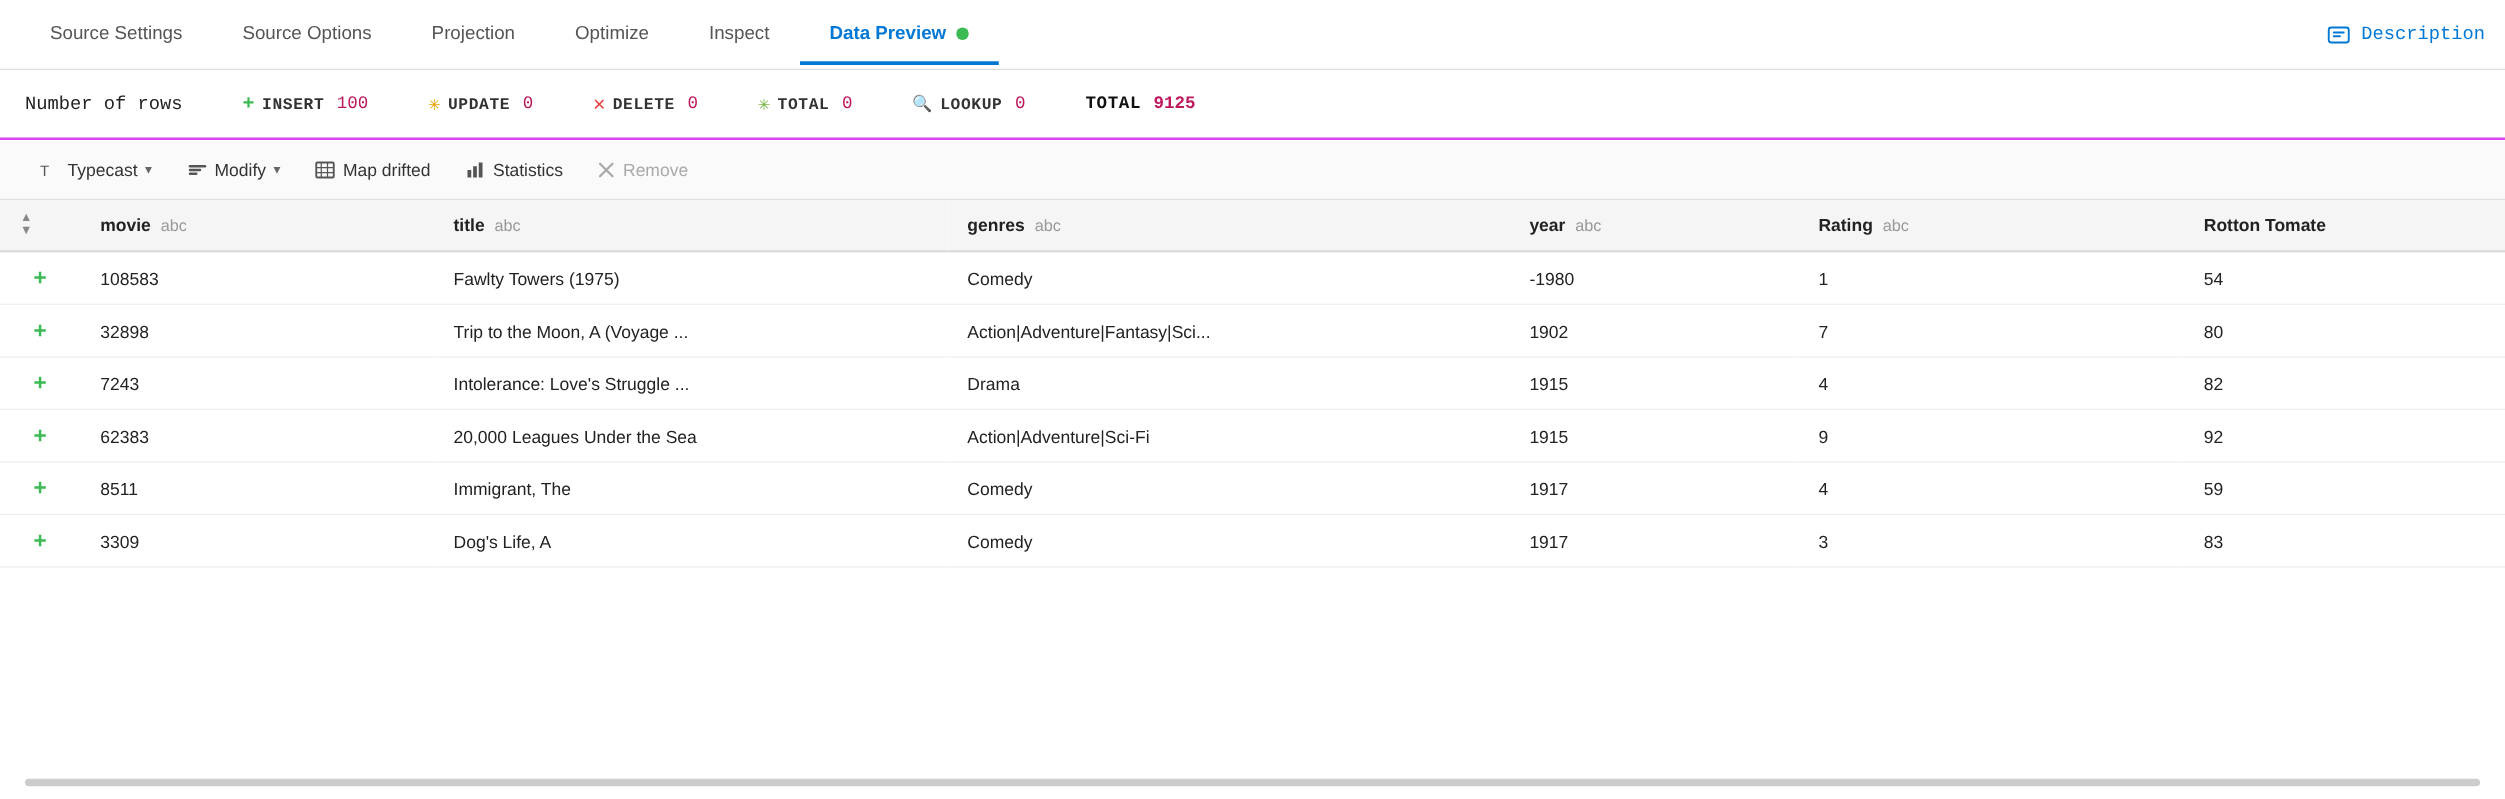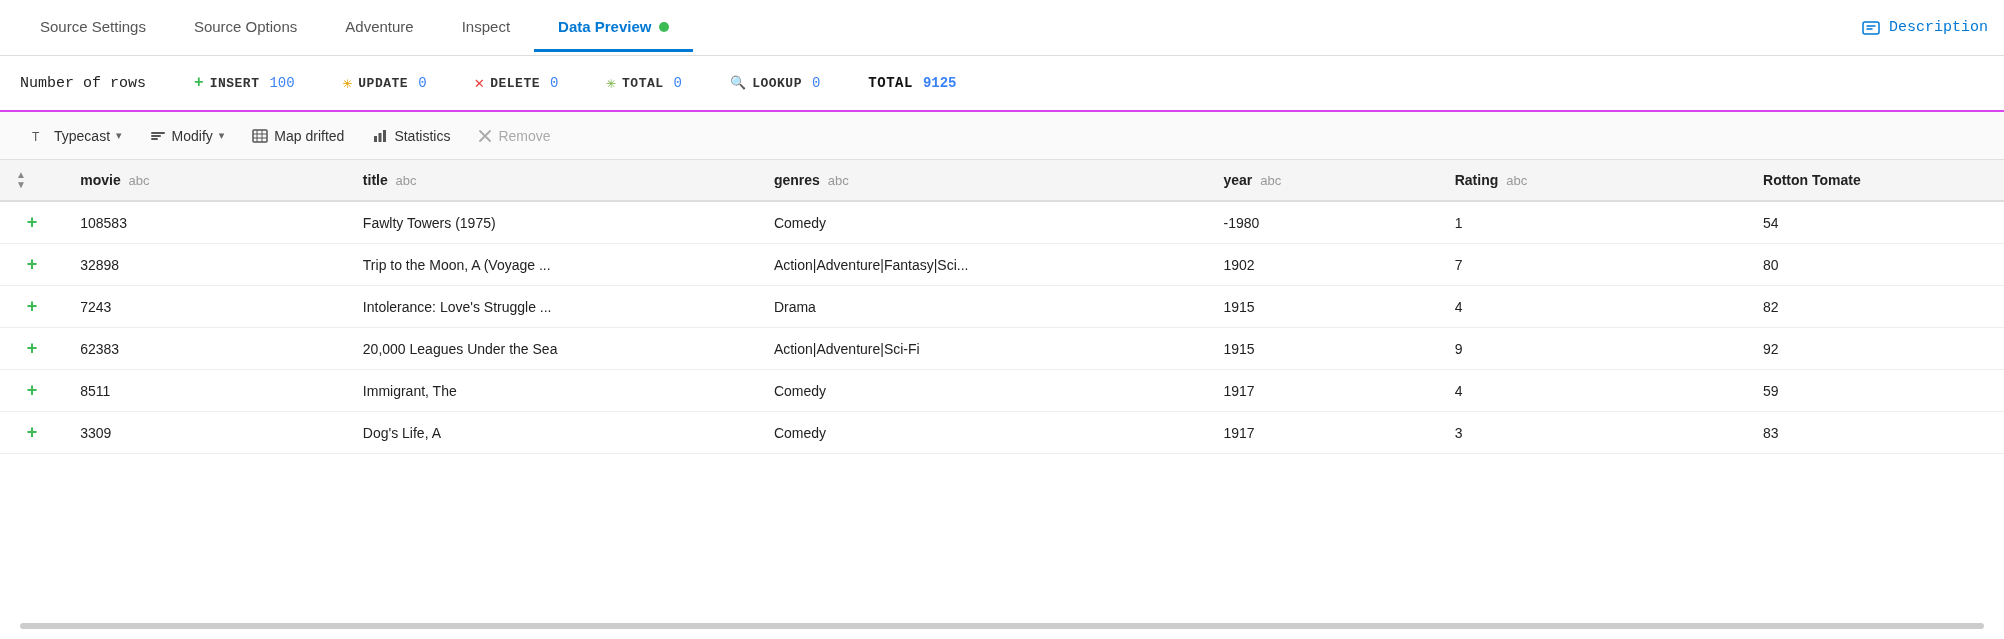--- a/index.html
+++ b/index.html
@@ -76,21 +76,21 @@
       white-space: nowrap;
     }
     .stat-item {
       display: flex;
       align-items: center;
       gap: 6px;
       font-size: 14px;
     }
     .stat-icon { font-size: 16px; font-weight: bold; }
     .stat-key { font-weight: 700; font-size: 13px; letter-spacing: 0.5px; color: #333; }
-    .stat-val { font-size: 14px; color: #3b82f6; margin-left: 4px; }
+    .stat-val { font-size: 14px; color: #be185d; margin-left: 4px; }
     .stat-insert .stat-icon { color: #3cba54; }
     .stat-update .stat-icon { color: #e8a000; }
     .stat-delete .stat-icon { color: #e84040; }
     .stat-upsert .stat-icon { color: #7ab648; }
     .stat-lookup .stat-icon { color: #888; font-size: 13px; }
     .stat-total .stat-key { color: #111; font-size: 14px; }
     .stat-total .stat-val { font-size: 14px; font-weight: 600; }
 
     
     .toolbar {
@@ -199,21 +199,24 @@
 <body>
 
 <nav class="top-nav">
   <div class="nav-tab">
     <span>Source Settings</span>
   </div>
   <div class="nav-tab">
     <span>Source Options</span>
   </div>
   <div class="nav-tab">
-    <span>Adventure</span>
+    <span>Projection</span>
+  </div>
+  <div class="nav-tab">
+    <span>Optimize</span>
   </div>
   <div class="nav-tab">
     <span>Inspect</span>
   </div>
   <div class="nav-tab active">
     <span>Data Preview</span>
     <span class="dot"></span>
   </div>
   <div class="nav-spacer"></div>
   <div class="nav-description">

